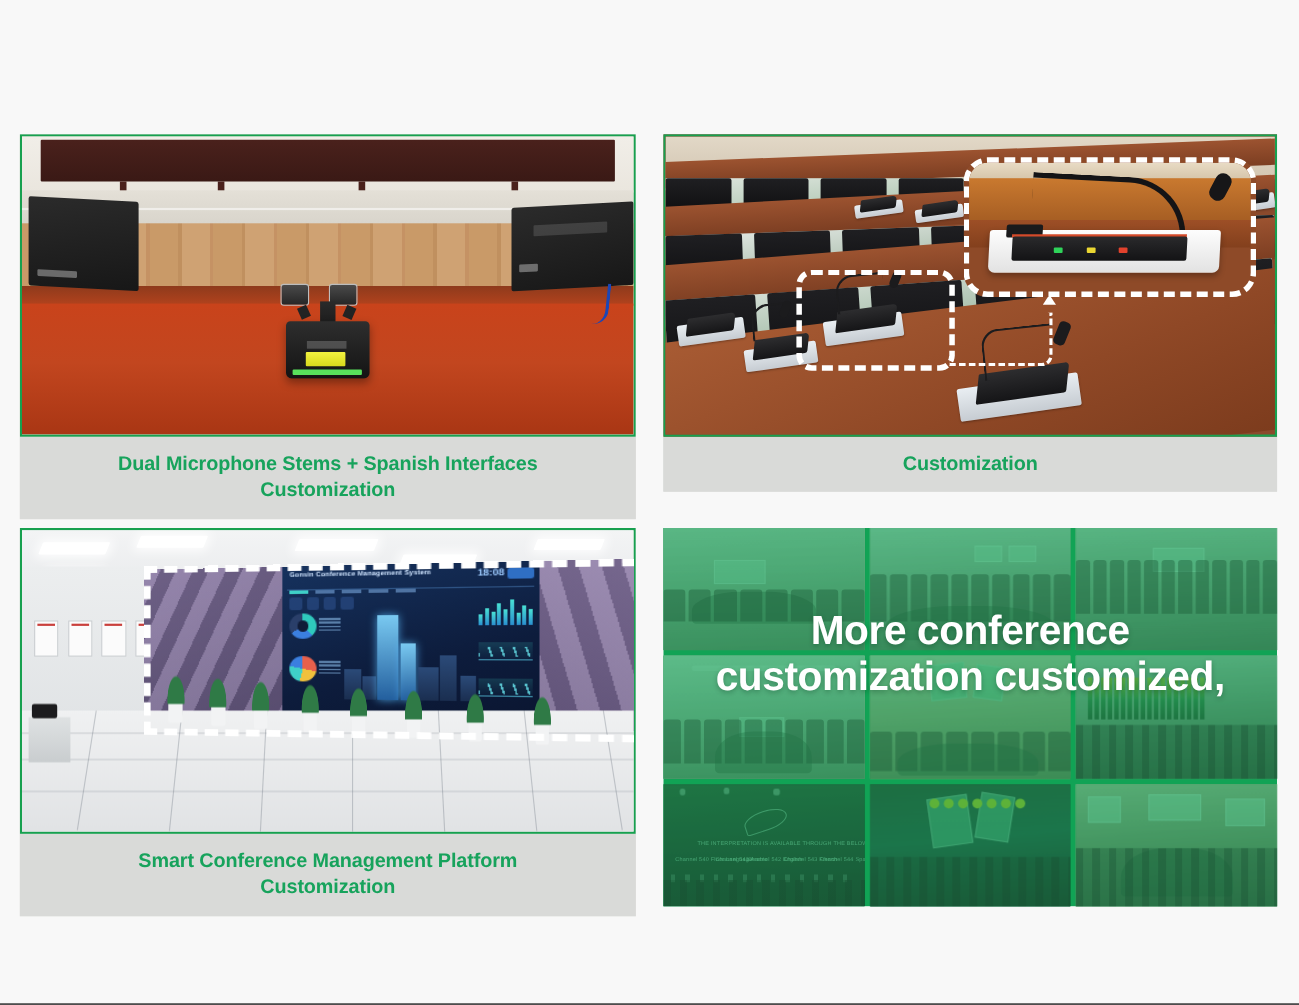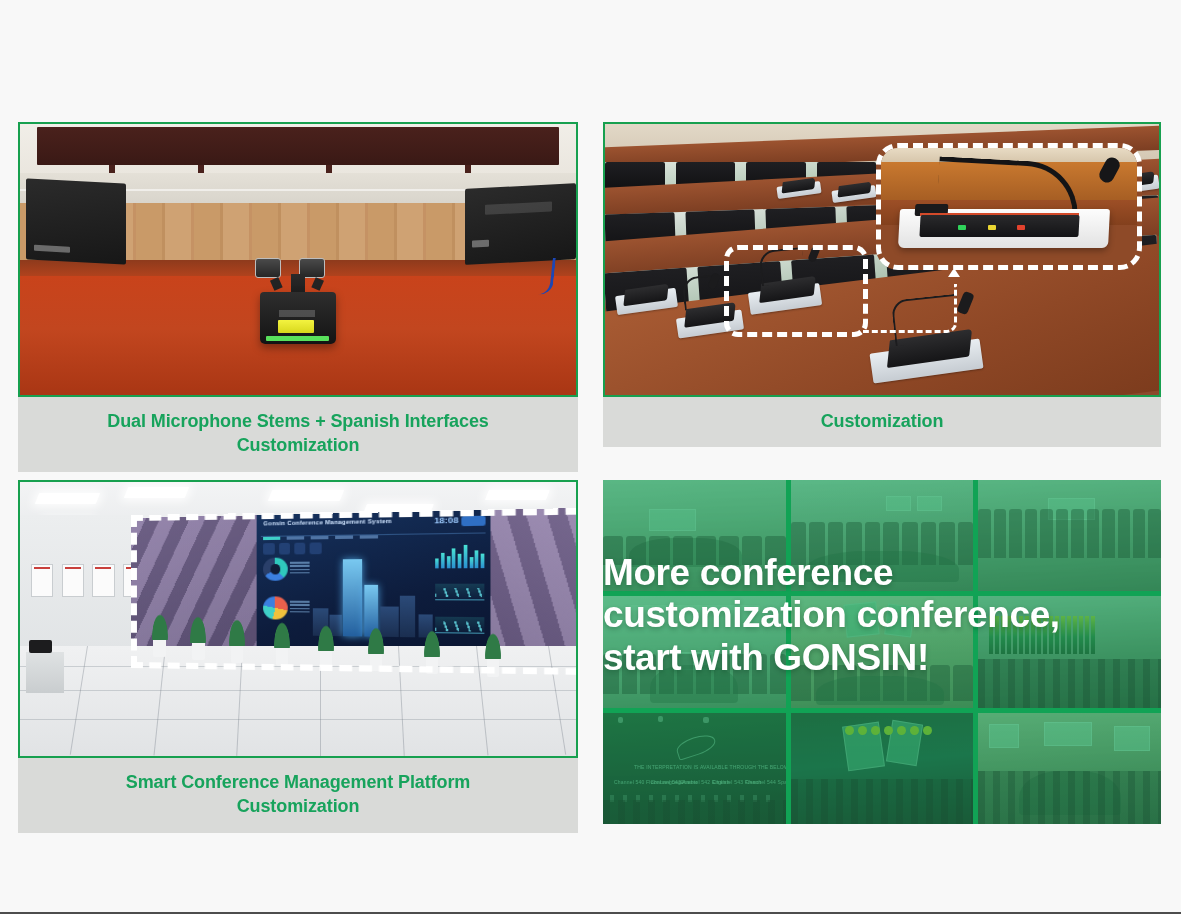--- a/index.html
+++ b/index.html
@@ -545,20 +545,21 @@
   }
   .logo-swirl {
     position:absolute; left:40%; top:22%; width:22%; height:16%;
     border:1.5px solid rgba(225,250,240,0.55);
     border-radius: 50% 50% 50% 10%;
     transform: rotate(-18deg);
   }
 
   .overlay-text {
     position:absolute; left:0; right:0; top:21%;
+    text-align:center;
     color:#ffffff;
     font-size:37px;
     font-weight:bold;
     line-height:1.14;
     letter-spacing:-0.4px;
     text-shadow: 0 2px 5px rgba(0,40,20,0.30);
     z-index: 9;
     pointer-events:none;
   }
 </style>
@@ -966,19 +967,18 @@
         <div class="screenbox" style="left:36%;top:8%;width:26%;height:22%"></div>
         <div class="screenbox" style="left:74%;top:12%;width:20%;height:22%"></div>
         <div class="longtable" style="left:22%;top:52%;width:56%;height:40%"></div>
         <div class="crowd" style="height:48%"></div>
         <div class="tint"></div>
           <div class="tint2"></div>
       </div>
 
       <div class="overlay-text">
         <div>More conference</div>
-        <div>customization conference,</div>
-        <div>start with GONSIN!</div>
+        <div>customization customized,</div>
       </div>
     </div>
   </div>
 
 </div>
 
 </body></html>

